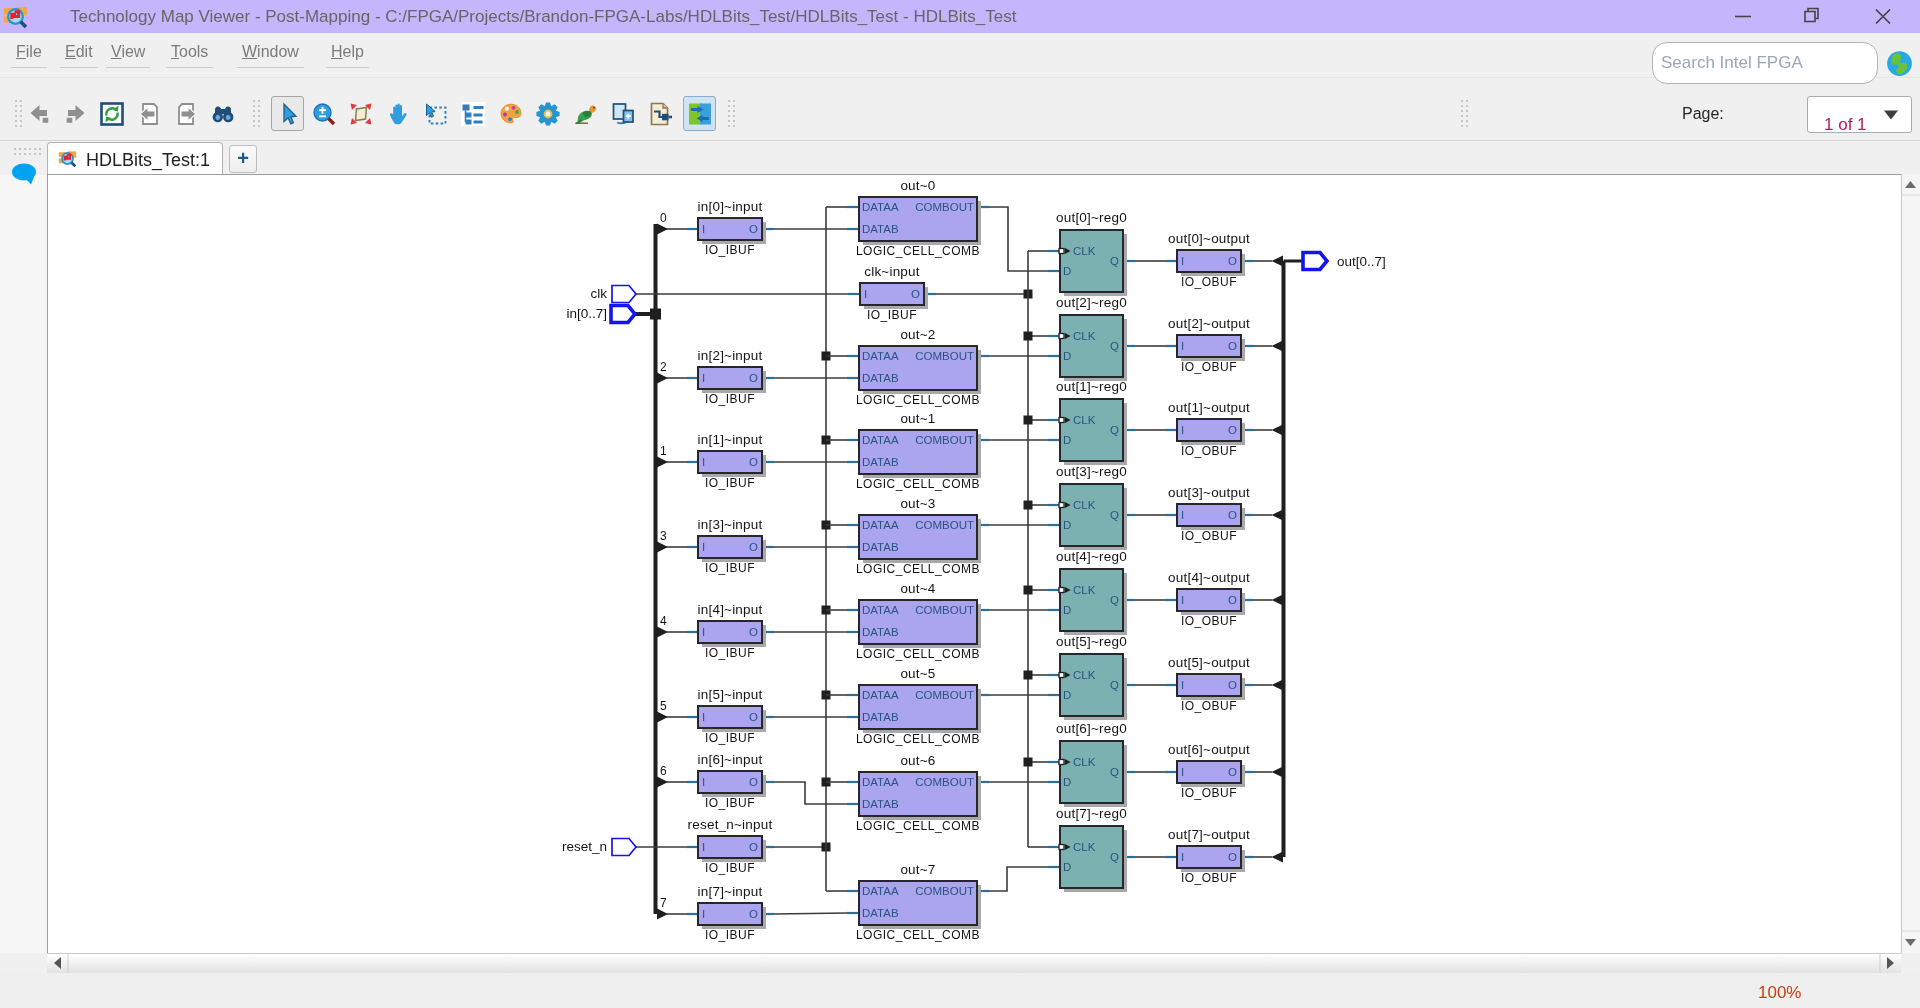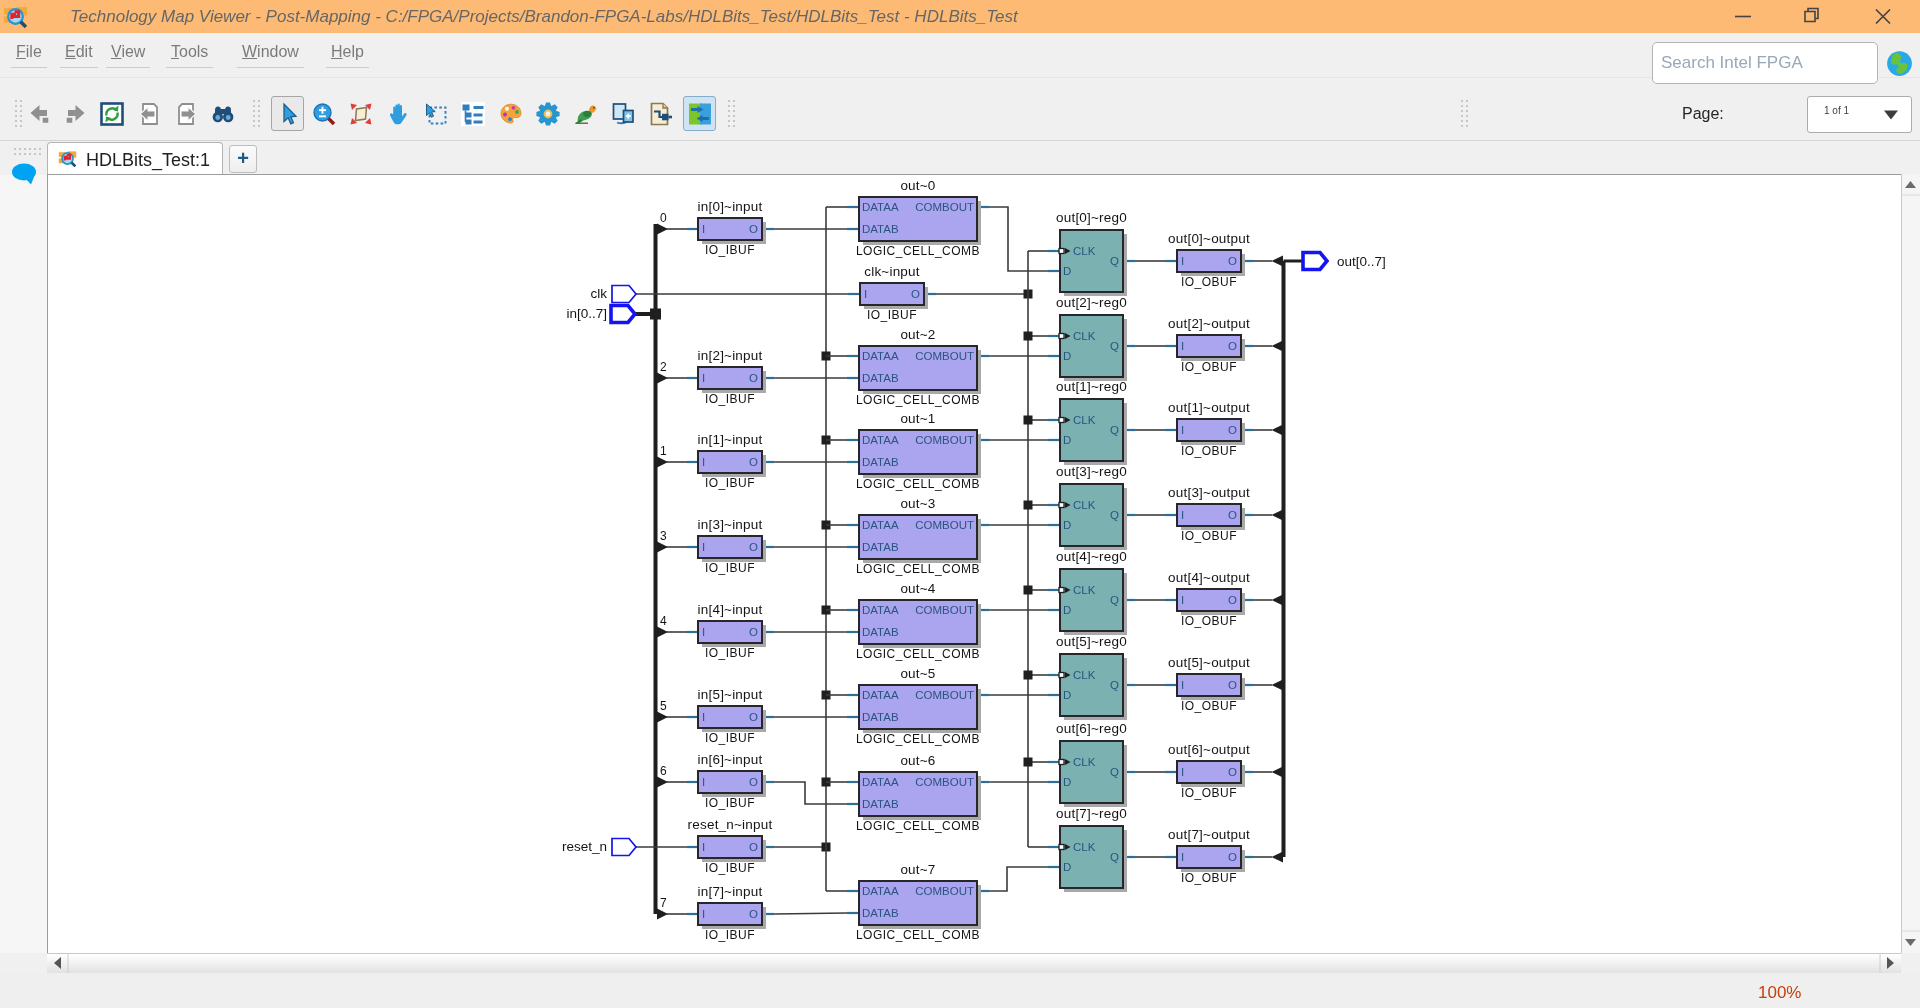--- a/index.html
+++ b/index.html
@@ -1,37 +1,37 @@
 <!DOCTYPE html>
 <html><head><meta charset="utf-8"><style>
 * { margin:0; padding:0; box-sizing:border-box; }
 html,body { width:1920px; height:1008px; overflow:hidden; background:#f0f0f0;
   font-family:"Liberation Sans", sans-serif; }
 .abs { position:absolute; }
-#titlebar { position:absolute; left:0; top:0; width:1920px; height:33px; background:#fdba74;font-style:italic; }
+#titlebar { position:absolute; left:0; top:0; width:1920px; height:33px; background:#c4b5fd; }
 #title { position:absolute; left:70px; top:7px; font-size:17px; color:#666666; }
 .winbtn { position:absolute; top:0; width:56px; height:33px; }
 #menubar { position:absolute; left:0; top:33px; width:1692px; height:44px; background:#f0f0f0; }
 .menu { position:absolute; top:10px; font-size:16px; color:#7b7b7b; padding:0 5px 6px 5px; border-bottom:1px solid #cccccc; }
 .menu u { text-decoration-color:#7b7b7b; }
 #toolbar { position:absolute; left:0; top:77px; width:1920px; height:64px; background:#f0f0f0;
   border-top:1px solid #e6e6e6; border-bottom:1px solid #d4d4d4; }
 .tbtn { position:absolute; top:96px; width:33px; height:35px; border:1px solid #a6a6a6; border-radius:3px;
   background:#e9e9e9; }
 #tabrow { position:absolute; left:0; top:142px; width:1920px; height:33px; background:#f0f0f0; }
 #tab { position:absolute; left:47px; top:142px; width:176px; height:33px; background:#ffffff;
   border:1px solid #b4b4b4; border-bottom:none; border-radius:4px 4px 0 0; }
 #tabplus { position:absolute; left:229px; top:145px; width:28px; height:28px; background:linear-gradient(#fbfbfb,#eeeeee);
   border:1px solid #bdbdbd; border-radius:3px; color:#1d5a86; font-size:20px; font-weight:bold; text-align:center; line-height:25px; }
 #canvas { position:absolute; left:47px; top:174px; width:1854px; height:779px; background:#ffffff;
   border-left:1px solid #9c9c9c; border-top:1px solid #9c9c9c; }
 #vscroll { position:absolute; left:1901px; top:174px; width:19px; height:779px; background:#f5f5f5; border-left:1px solid #c8c8c8; }
 #hscroll { position:absolute; left:47px; top:953px; width:1854px; height:20px; background:linear-gradient(#ffffff,#e2e2e2); border-top:1px solid #c8c8c8; }
 #statusbar { position:absolute; left:0; top:973px; width:1920px; height:35px; background:#efefef; }
-#searchbox { position:absolute; left:1652px; top:42px; width:226px; height:42px; background:#ffffff; border:1px solid #b4b4b4; border-radius:5px; }
+#searchbox { position:absolute; left:1652px; top:42px; width:226px; height:42px; background:#ffffff; border:1px solid #b4b4b4; border-radius:15px; }
 #searchbox span { position:absolute; left:8px; top:10px; font-size:17px; color:#98a8b8; }
 #pagesel { position:absolute; left:1807px; top:96px; width:105px; height:37px; background:#ffffff; border:1px solid #ababab; border-radius:3px; }
 </style></head>
 <body>
 
 <div id="titlebar">
   <svg style="position:absolute;left:3px;top:4px" width="25" height="25" viewBox="0 0 24 24">
       <rect x="1" y="4" width="9" height="6" fill="#f2a93b"></rect>
       <rect x="12" y="3" width="11" height="8" fill="#f2a93b"></rect>
       <rect x="1" y="12" width="9" height="6" fill="#f2a93b"></rect>
@@ -226,21 +226,21 @@
   </svg>
 <svg style="position:absolute;left:688px;top:102px" width="24" height="24" viewBox="0 0 24 24">
     <rect x="1" y="1.5" width="13" height="21" fill="#7cc62a"></rect>
     <rect x="12" y="1.5" width="11" height="21" fill="#3aa0dc"></rect>
     <path d="M10.5 7.5 L3 7.5 M13.5 16.5 L21 16.5" stroke="#1f6fae" stroke-width="2.8"></path>
     <path d="M9.5 4 L15.5 7.5 L9.5 11 Z" fill="#1f6fae"></path>
     <path d="M14.5 13 L8.5 16.5 L14.5 20 Z" fill="#1f6fae"></path>
   </svg>
 <div class="abs" style="left:1682px;top:105px;font-size:16px;color:#262626">Page:</div>
 <div id="pagesel"></div>
-<div class="abs" style="left:1824px;top:105px;font-size:10px;color:#404040">1 of 1</div>
+<div class="abs" style="left:1824px;top:115px;font-size:17px;color:#be185d">1 of 1</div>
 <svg class="abs" style="left:1883px;top:108px" width="18" height="14">
     <path d="M1 2.5 L15 2.5 L8 11.5 Z" fill="#3c3c3c"></path>
   </svg>
 
 <div id="searchbox">
     <span>Search Intel FPGA</span>
   </div>
 <svg style="position:absolute;left:1886px;top:50px" width="27" height="27" viewBox="0 0 24 24">
     <circle cx="12" cy="12" r="11" fill="#29a8e8"></circle>
     <path d="M9 2.5 C13 3.5 14.5 6 13 8.5 C11.5 11 13 12 15 11.5 C18 10.8 20 12.5 19 15.5 C18 18.5 15 21 12 21.5 C8 20 9 17 10.5 15.5 C12 14 10.5 12.5 8.5 13 C6 13.6 4 12 4.5 9 C5 6 6.5 3.5 9 2.5 Z" fill="#67c23c"></path>

